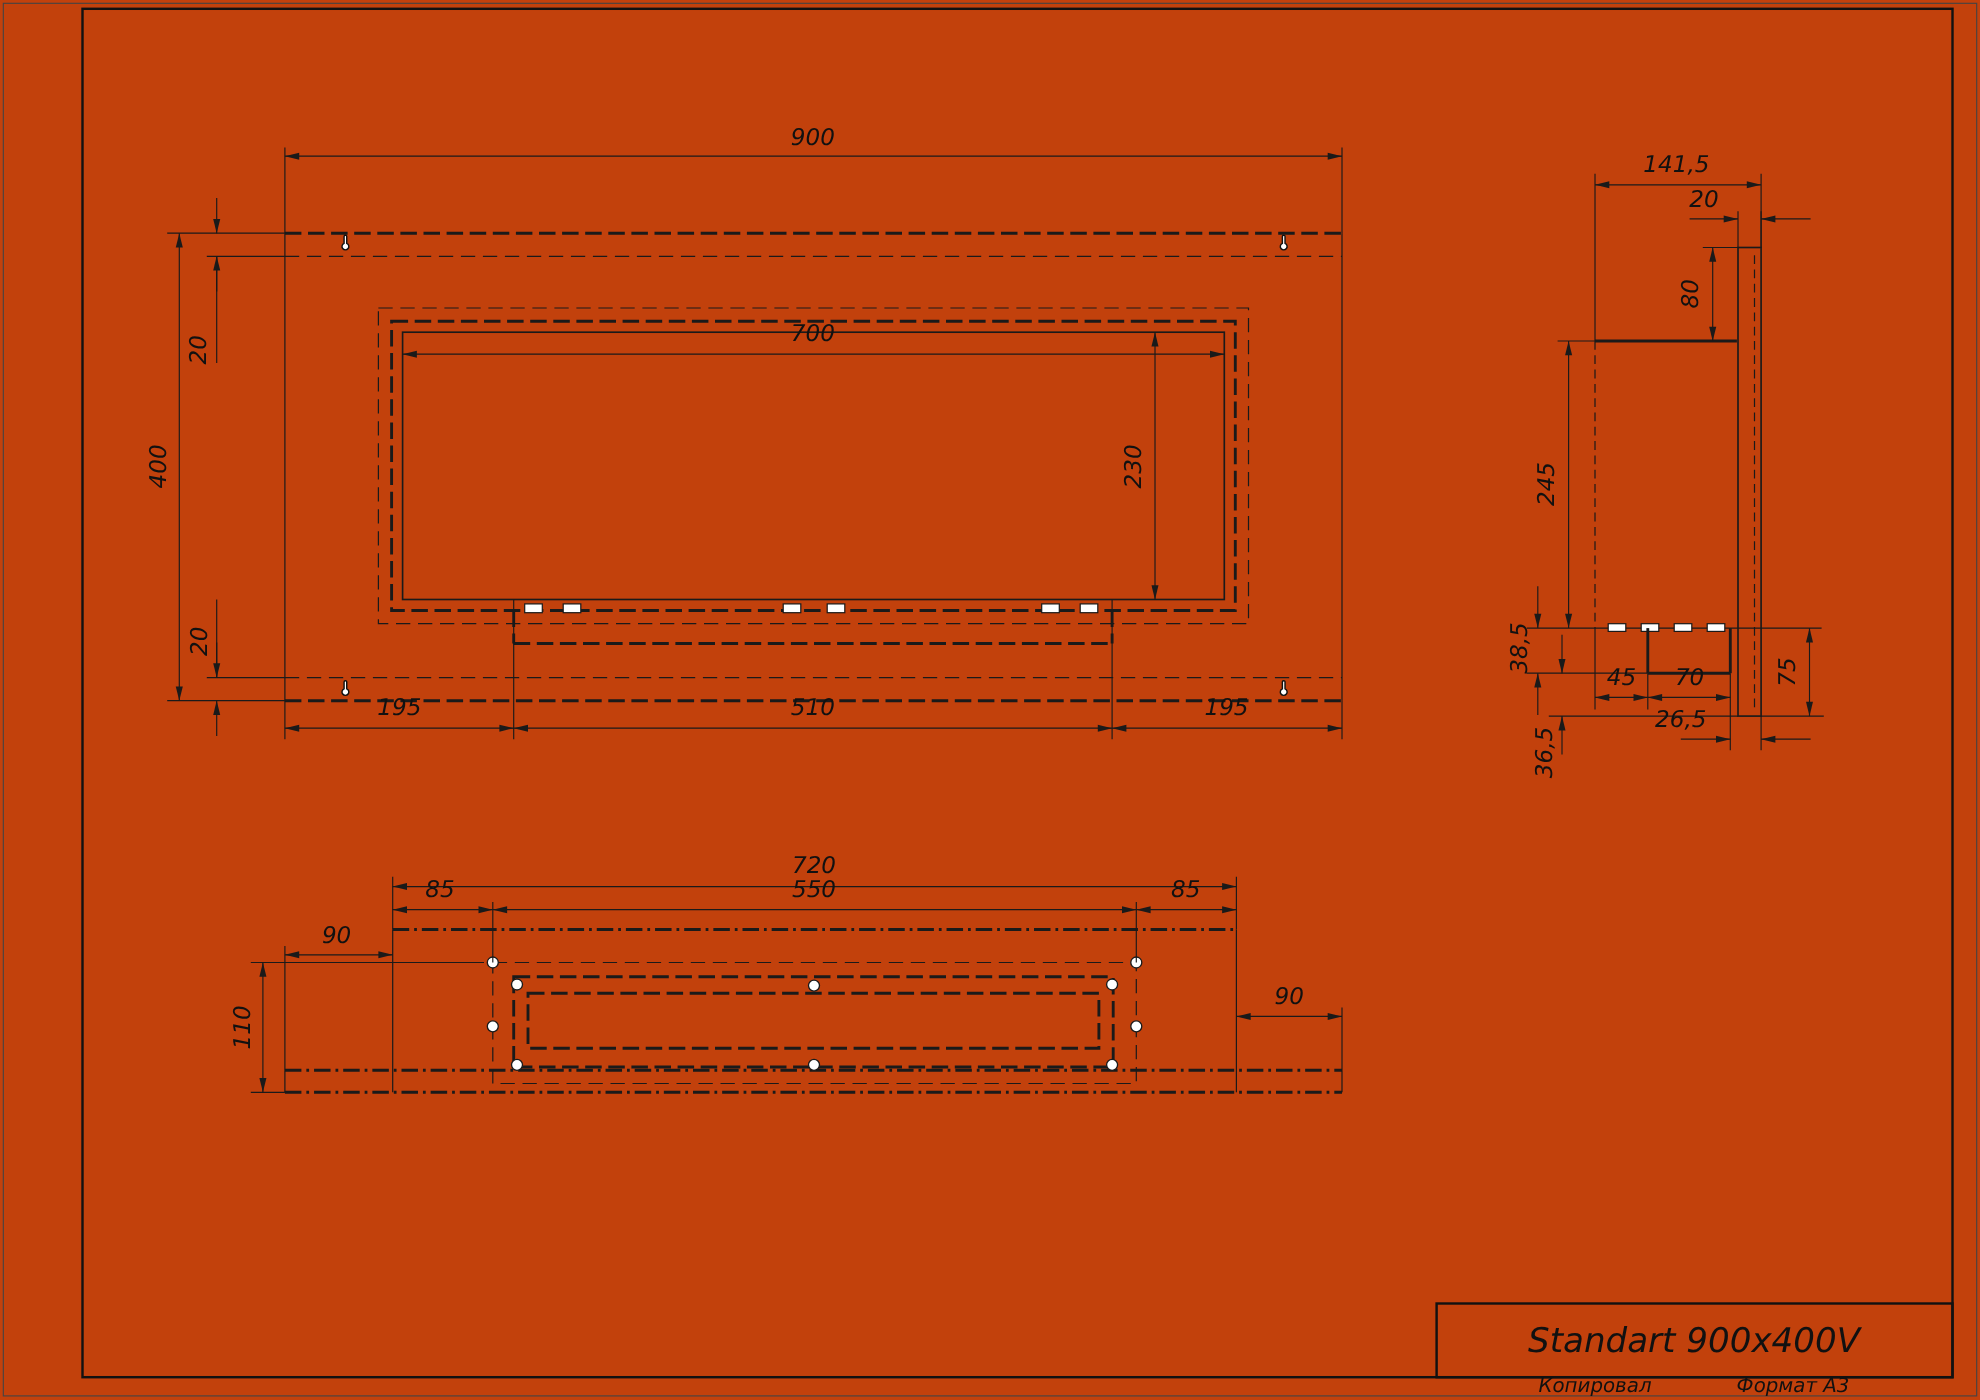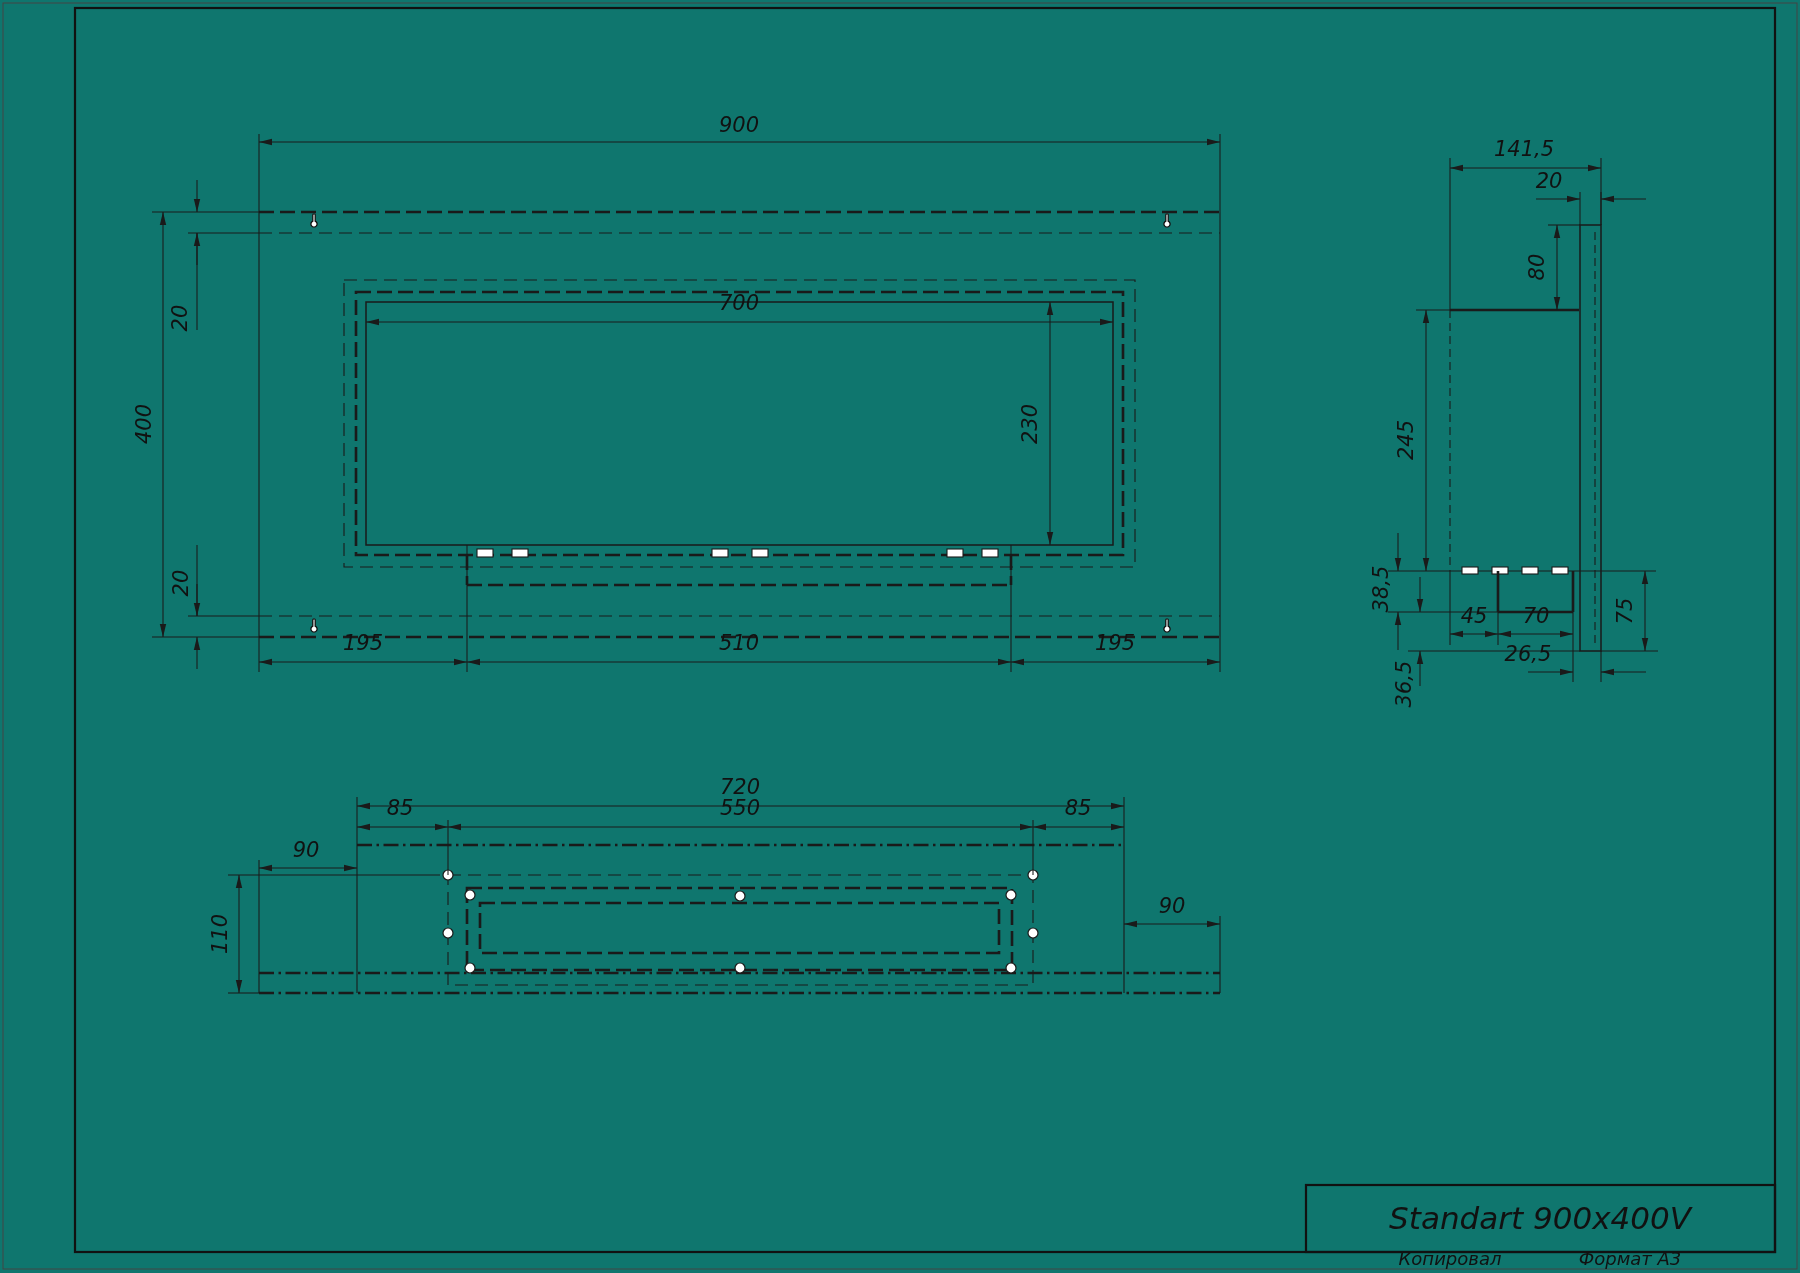--- a/index.html
+++ b/index.html
@@ -1,16 +1,16 @@
 <!DOCTYPE html>
 <html><head>
 <meta charset="utf-8">
 <style>
   html,body{margin:0;padding:0;background:#fff;}
-  .sheet{width:1800px;height:1273px;position:relative;background:#0f766e;font-family:"DejaVu Sans",sans-serif;}
+  .sheet{width:1800px;height:1273px;position:relative;background:#c2410c;font-family:"DejaVu Sans",sans-serif;}
   svg{display:block;}
   .ln{stroke:#1a1a1a;fill:none;stroke-linecap:butt;}
   .w-thick{stroke-width:2.6;}
   .w-med{stroke-width:1.5;}
   .w-thin{stroke-width:1.1;}
   .dim{stroke-width:1.05;stroke:#1a1a1a;fill:none;}
   .d-long{stroke-dasharray:15,6;}
   .d-dot{stroke-dasharray:15,4.5,2.5,4.5;}
   .d-thin{stroke-dasharray:13,7;}
   .d-hid{stroke-dasharray:8,5;}

